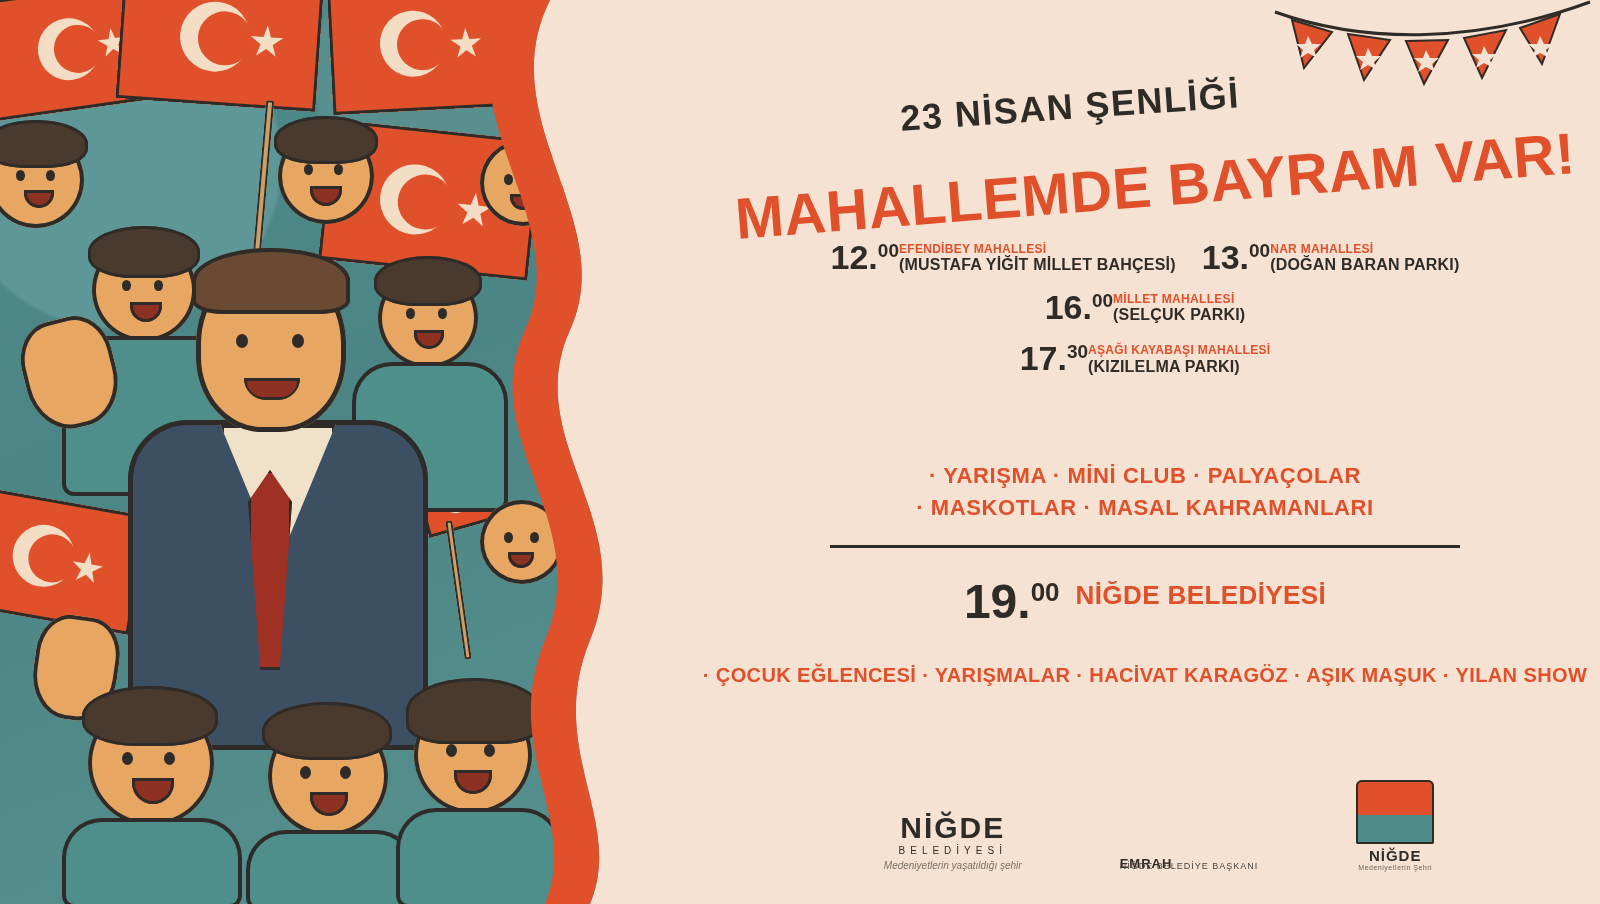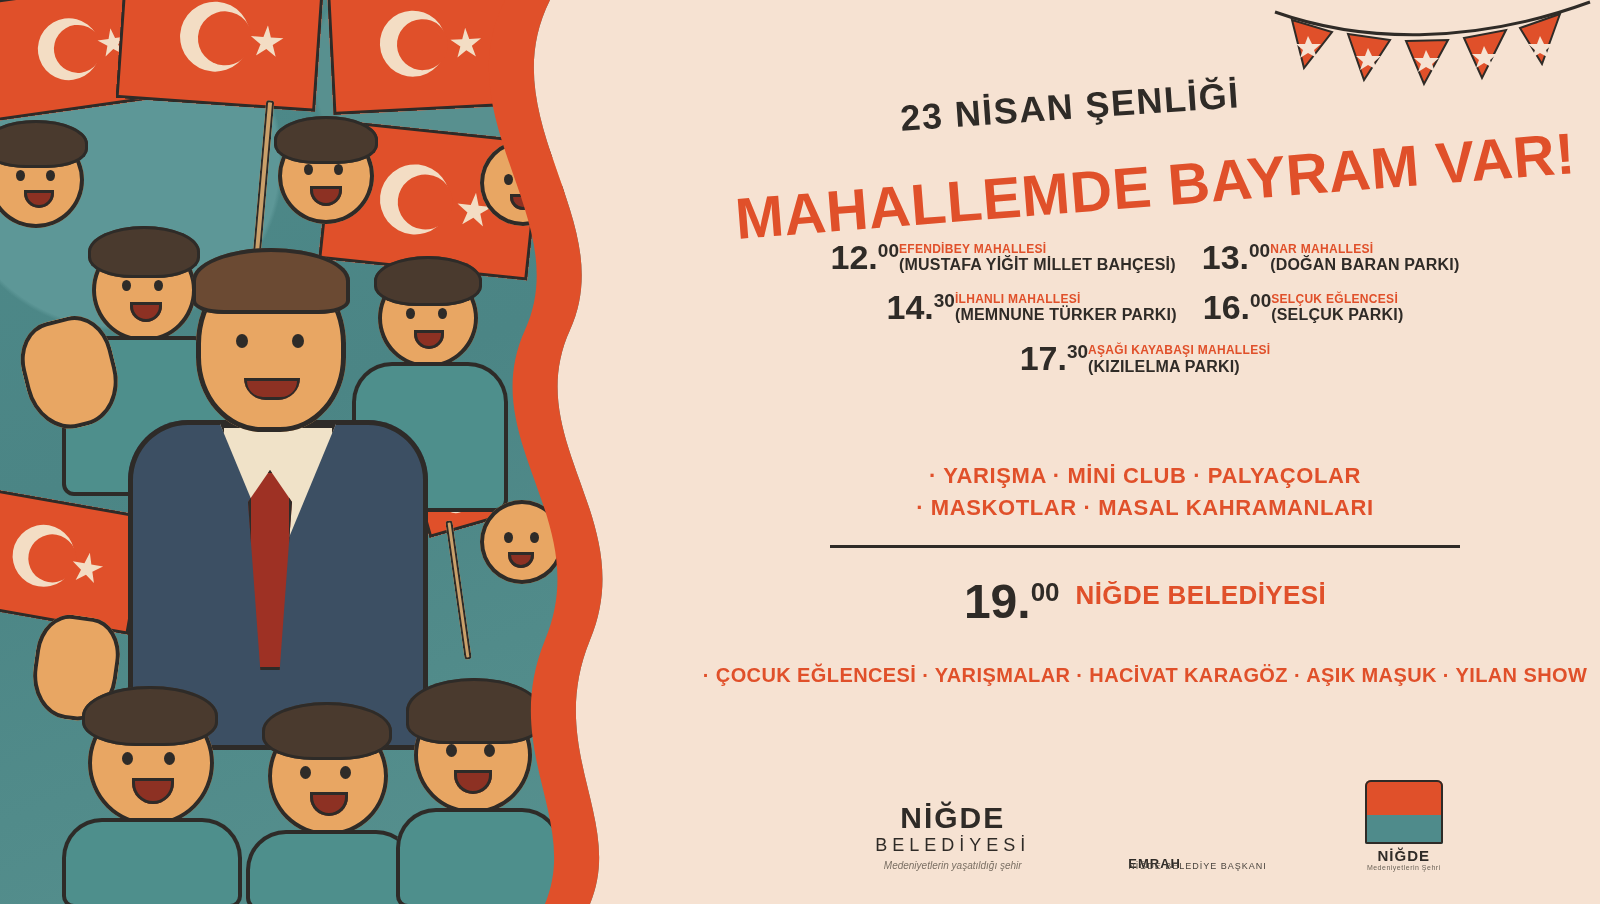--- a/index.html
+++ b/index.html
@@ -286,21 +286,21 @@
     gap: 70px;
   }
   .logo-block { text-align: center; margin-left: 28px; }
   .logo-muni-name {
     font-size: 30px;
     font-weight: bold;
     color: #2f2b27;
     letter-spacing: 2px;
   }
   .logo-muni-sub {
-    font-size: 18px;
+    font-size: 10px;
     letter-spacing: 5px;
     color: #2f2b27;
   }
   .logo-muni-tag {
     font-size: 10px;
     color: #7a6f63;
     font-style: italic;
     margin-top: 4px;
   }
   .logo-sign-name {
@@ -516,30 +516,23 @@
           <div class="time"><span>13.</span><sup>00</sup></div>
           <div class="txt">
             <div class="place">NAR MAHALLESİ</div>
             <div class="sub">(DOĞAN BARAN PARKI)</div>
           </div>
         </div>
       </div>
 
       <div class="row">
         <div class="slot">
-          <div class="time"><span>14.</span><sup>30</sup></div>
-          <div class="txt">
-            <div class="place">İLHANLI MAHALLESİ</div>
-            <div class="sub">(MEMNUNE TÜRKER PARKI)</div>
-          </div>
-        </div>
-        <div class="slot">
           <div class="time"><span>16.</span><sup>00</sup></div>
           <div class="txt">
-            <div class="place">SELÇUK EĞLENCESİ</div>
+            <div class="place">MİLLET MAHALLESİ</div>
             <div class="sub">(SELÇUK PARKI)</div>
           </div>
         </div>
       </div>
 
       <div class="row single">
         <div class="slot">
           <div class="time"><span>17.</span><sup>30</sup></div>
           <div class="txt">
             <div class="place">AŞAĞI KAYABAŞI MAHALLESİ</div>

